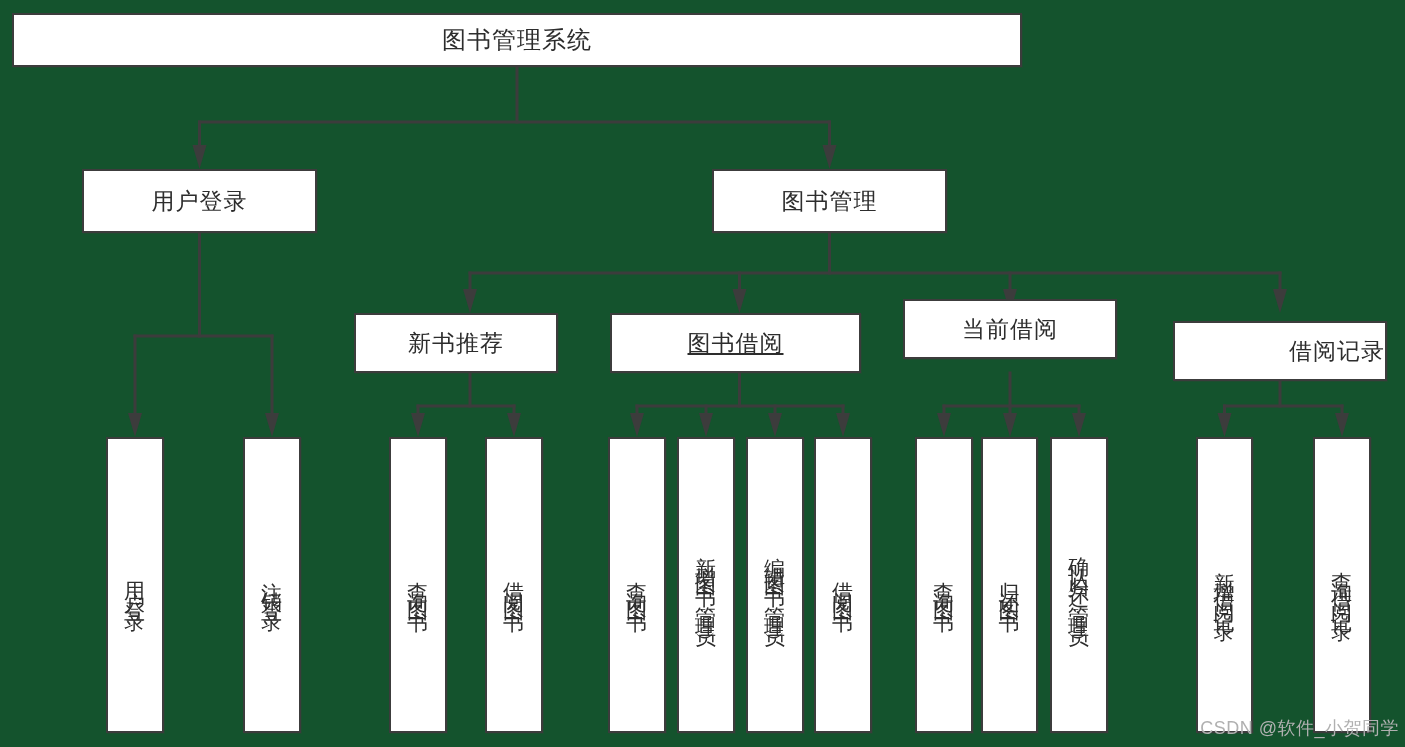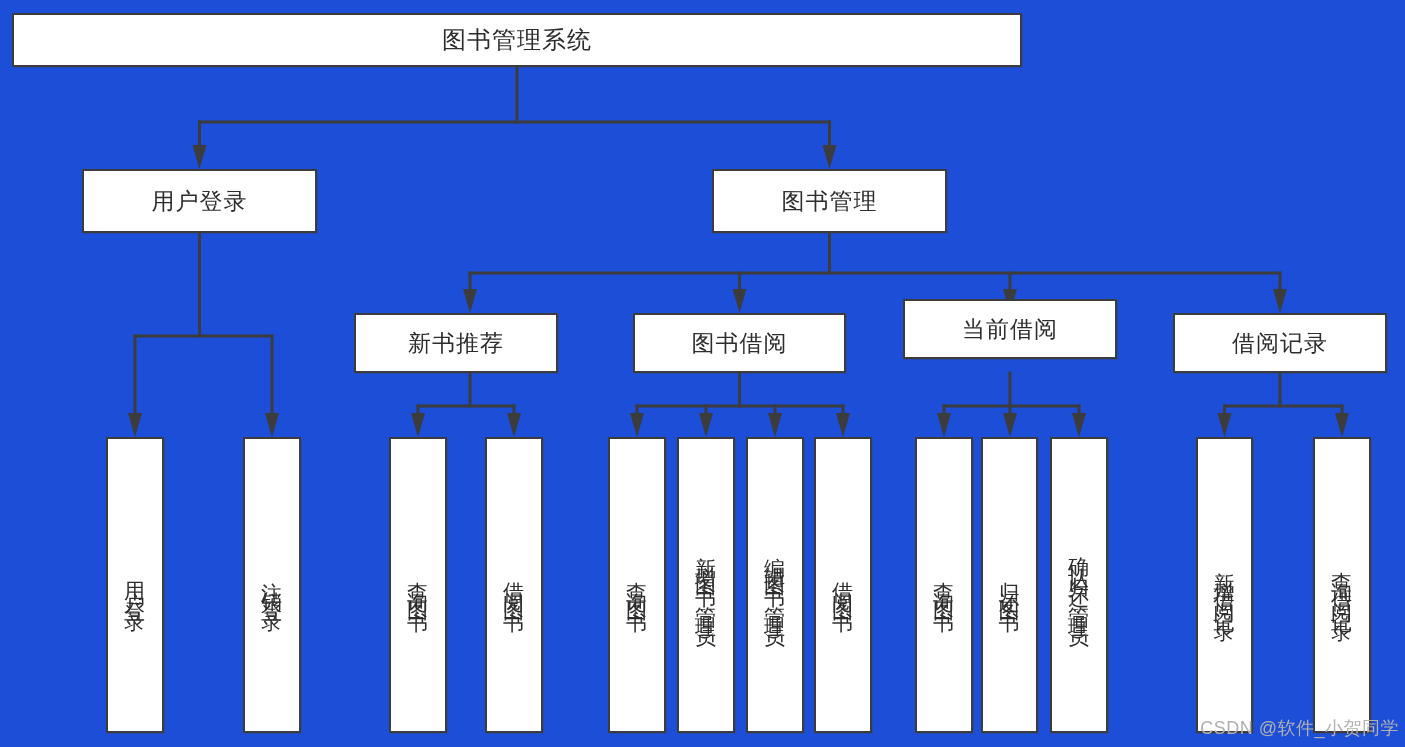--- a/index.html
+++ b/index.html
@@ -4,21 +4,21 @@
 <style>
   html, body {
     margin: 0;
     padding: 0;
     background: #ffffff;
   }
   #canvas {
     position: relative;
     width: 1405px;
     height: 747px;
-    background: #1d4ed8;
+    background: #14532d;
     font-family: "Liberation Sans", "DejaVu Sans", sans-serif;
     overflow: hidden;
   }
   .node {
     position: absolute;
     box-sizing: border-box;
     border: 2.5px solid #3c3c3c;
     background: #ffffff;
     display: flex;
     align-items: center;
@@ -153,27 +153,27 @@
   <div class="node" style="left:82px; top:169px; width:235px; height:64px;">
     <span class="hlabel">用户登录</span>
   </div>
   <div class="node" style="left:712px; top:169px; width:235px; height:64px;text-align:right;">
     <span class="hlabel">图书管理</span>
   </div>
 
   <div class="node" style="left:354px; top:313px; width:204px; height:60px;">
     <span class="hlabel">新书推荐</span>
   </div>
-  <div class="node" style="left:633px; top:313px; width:213px; height:60px;">
+  <div class="node" style="left:610px; top:313px; width:251px; height:60px;text-decoration:underline;">
     <span class="hlabel">图书借阅</span>
   </div>
   <div class="node" style="left:903px; top:299px; width:214px; height:60px;">
     <span class="hlabel">当前借阅</span>
   </div>
-  <div class="node" style="left:1173px; top:313px; width:214px; height:60px;">
+  <div class="node" style="left:1173px; top:321px; width:214px; height:60px;justify-content:flex-end;">
     <span class="hlabel">借阅记录</span>
   </div>
 
   <div class="node leaf" style="left:106px; width:58px;">
     <span class="vtext">用户登录</span>
   </div>
   <div class="node leaf" style="left:243px; width:58px;">
     <span class="vtext">注销登录</span>
   </div>
 

